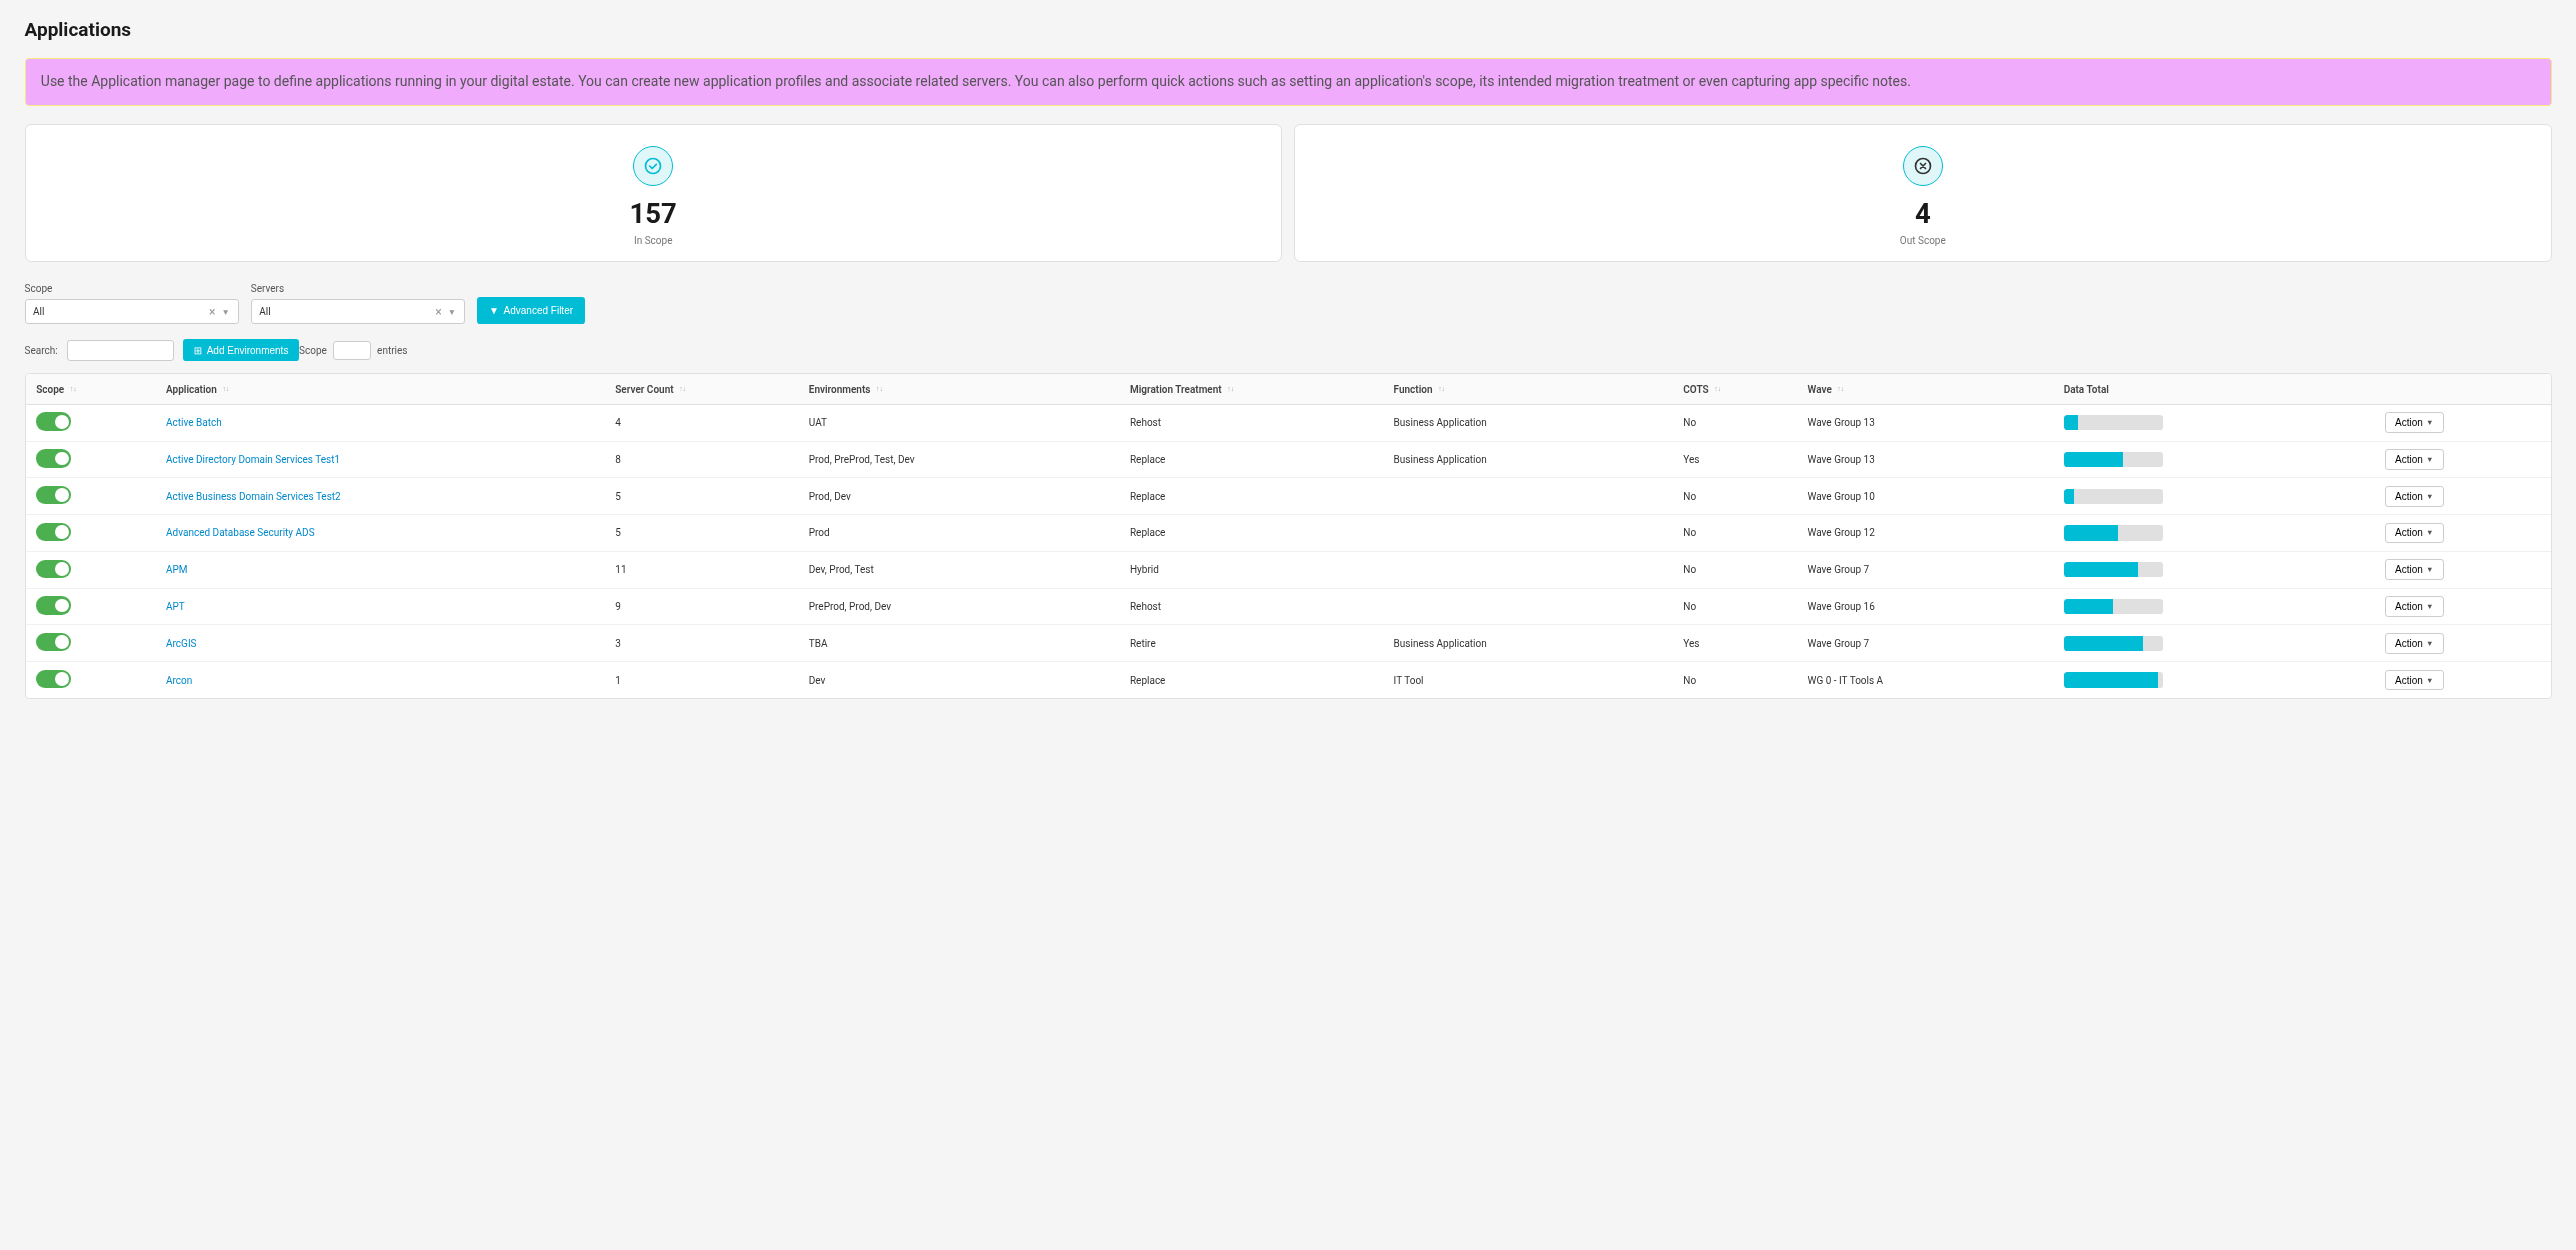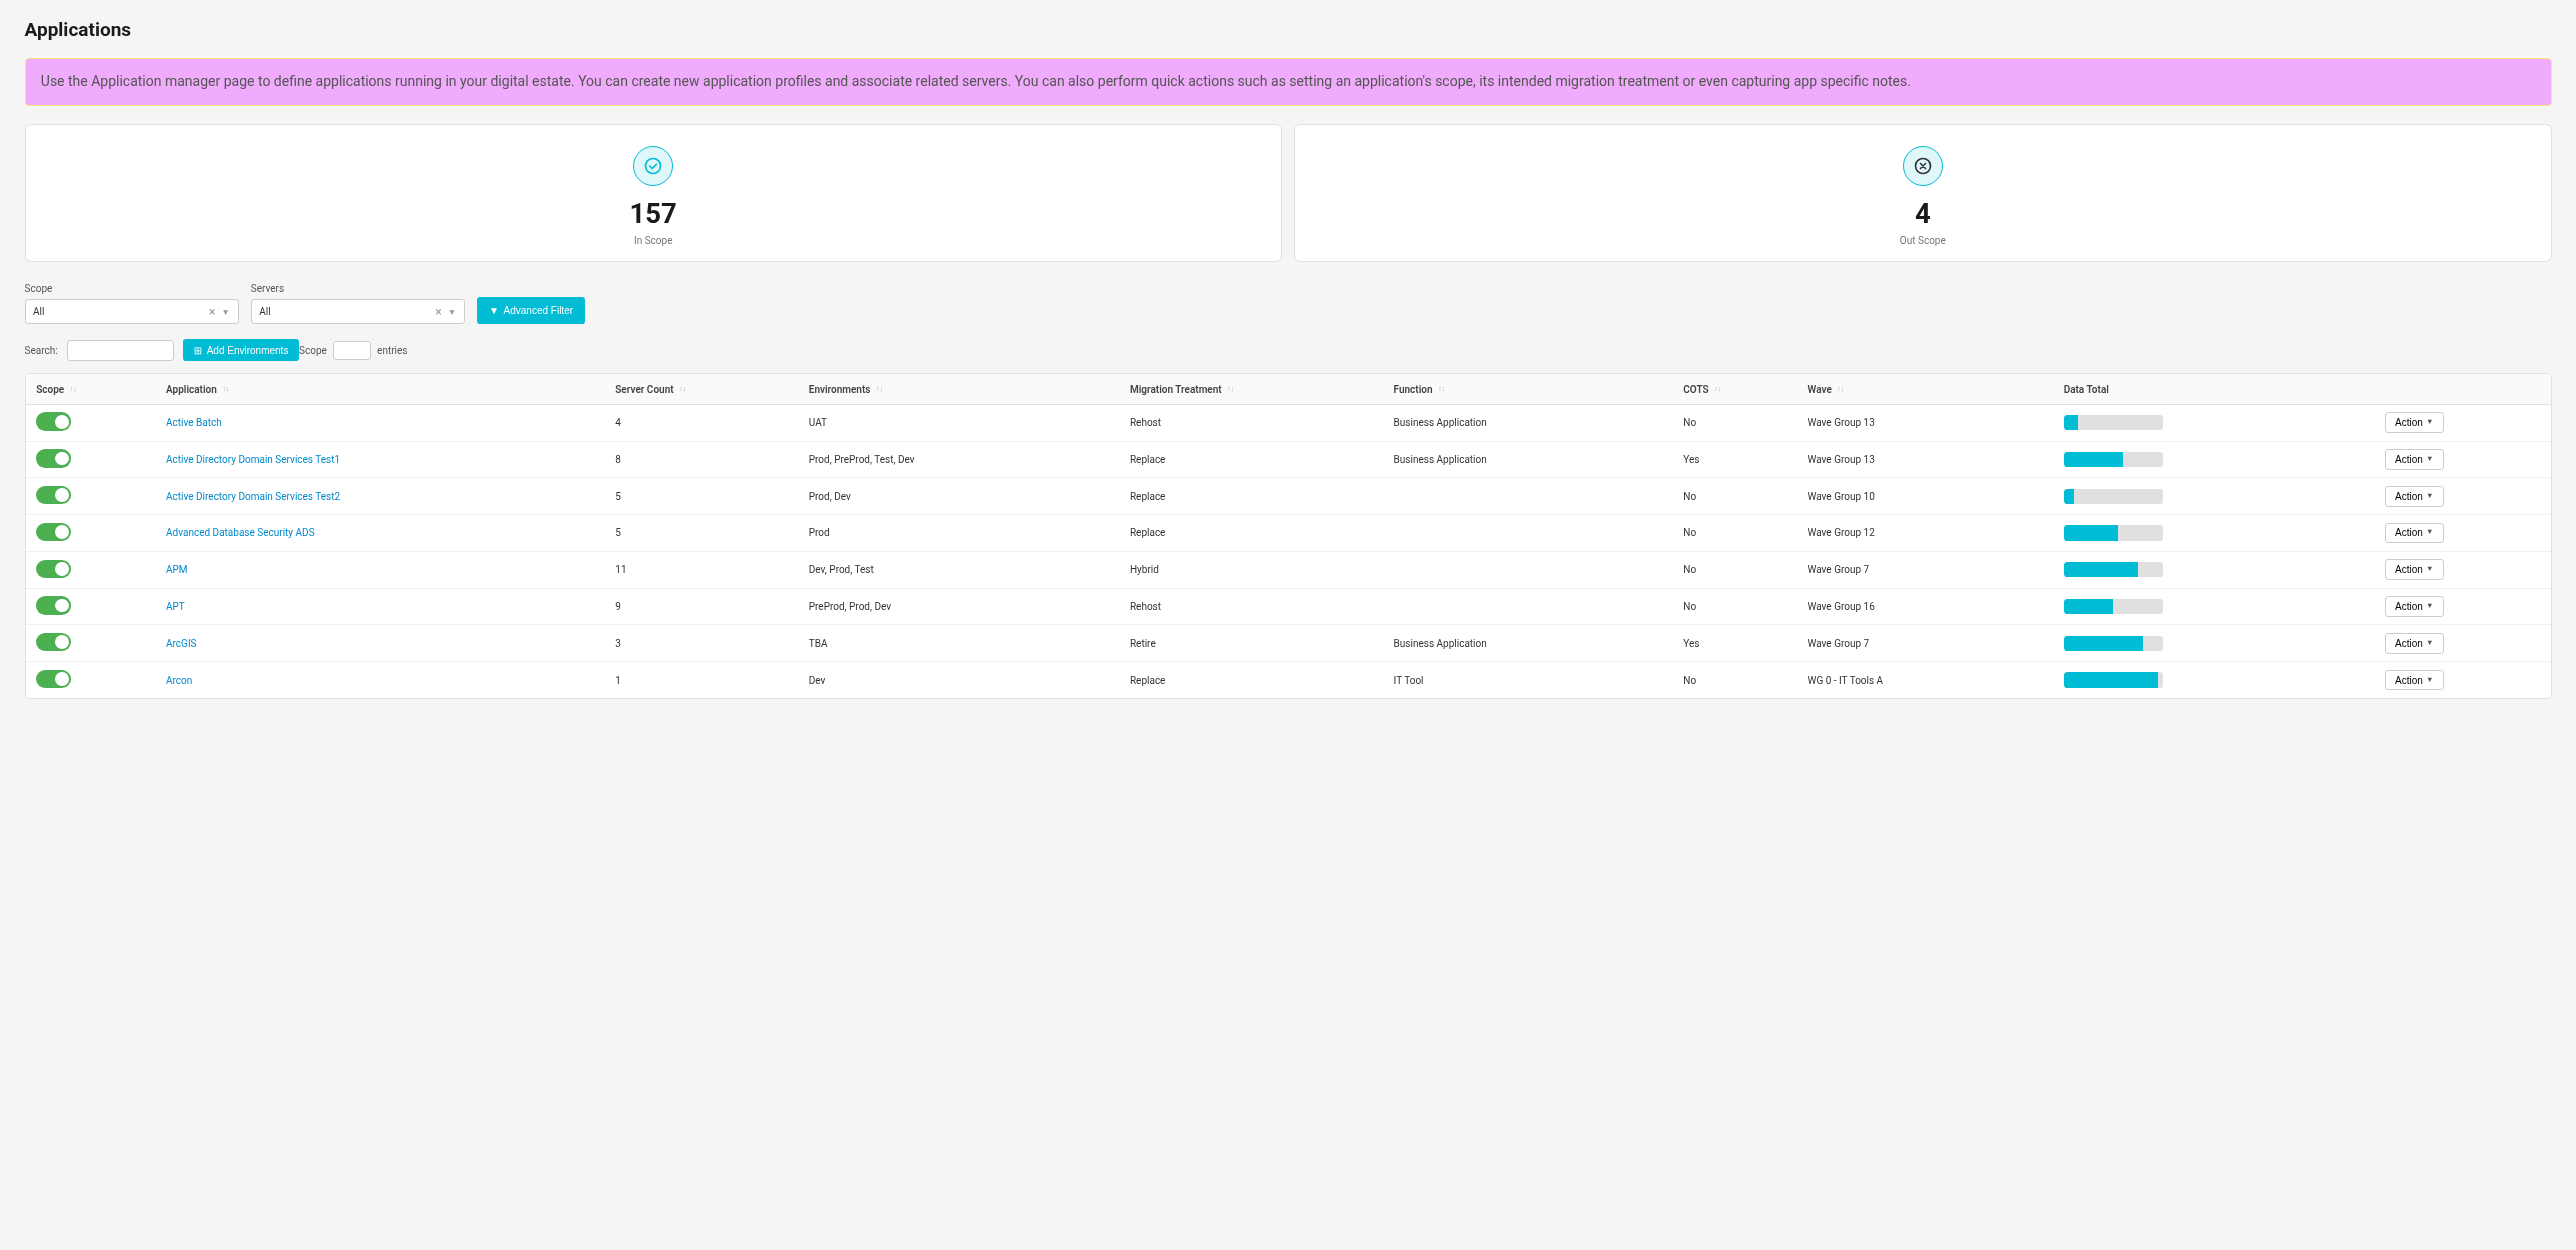--- a/index.html
+++ b/index.html
@@ -33,21 +33,21 @@
     thead { background: #fafafa; border-bottom: 1.5px solid #e0e0e0; }
     th { padding: 9.2px 10.7px; text-align: left; font-size: 10px; font-weight: 600; color: #444; white-space: nowrap; }
     th .sort-icons { display: inline-flex; flex-direction: column; margin-left: 3.1px; font-size: 6.9px; color: #aaa; vertical-align: middle; line-height: 1; }
     td { padding: 7.6px 10.7px; font-size: 10px; color: #333; border-bottom: 0.8px solid #f0f0f0; vertical-align: middle; }
     tr:last-child td { border-bottom: none; }
     .app-link { color: #0088cc; text-decoration: none; cursor: pointer; }
     .toggle { display: inline-flex; align-items: center; width: 35px; height: 18.3px; background: #4caf50; border-radius: 9.2px; position: relative; cursor: pointer; }
     .toggle-knob { position: absolute; left: 2.3px; width: 13.8px; height: 13.8px; background: #fff; border-radius: 50%; }
     .data-health-bar { display: flex; align-items: center; width: 99px; height: 15.3px; background: #e0e0e0; border-radius: 3.1px; overflow: hidden; }
     .data-health-fill { height: 100%; border-radius: 3.1px 0 0 3.1px; }
-    .action-btn { border: 0.8px solid #ccc; border-radius: 3.1px; background: #fff; padding: 3.8px 9.2px; font-size: 10px; cursor: pointer; display: flex; align-items: flex-start; gap: 3.1px; white-space: nowrap; }
+    .action-btn { border: 0.8px solid #ccc; border-radius: 3.1px; background: #fff; padding: 3.8px 9.2px; font-size: 10px; cursor: pointer; display: flex; align-items: center; gap: 3.1px; white-space: nowrap; }
     .action-dropdown-arrow { font-size: 7.6px; color: #555; }
     .col-scope { width: 54px; }
     .col-application { width: 214px; }
     .col-server { width: 84px; }
     .col-env { width: 153px; }
     .col-migration { width: 107px; }
     .col-function { width: 138px; }
     .col-cots { width: 54px; }
     .col-wave { width: 122px; }
     .col-health { width: 153px; }
@@ -213,21 +213,21 @@
               <button class="action-btn">
                 <span>Action</span>
                 <span class="action-dropdown-arrow">▼</span>
               </button>
             </td>
           </tr>
           <tr>
             <td class="col-scope"><div class="toggle" style="background: rgb(76, 175, 80);">
                 <div class="toggle-knob" style="left: auto; right: 2.3px;"></div>
               </div></td>
-            <td class="col-application"><a class="app-link" href="#">Active Directory Domain Services Test2</a></td>
+            <td class="col-application"><a class="app-link" href="#">Active Business Domain Services Test2</a></td>
             <td class="col-server">5</td>
             <td class="col-env">Prod, Dev</td>
             <td class="col-migration">Replace</td>
             <td class="col-function"></td>
             <td class="col-cots">No</td>
             <td class="col-wave">Wave Group 10</td>
             <td class="col-health">
               <div class="data-health-bar">
                 <div class="data-health-fill" style="width: 10%; background: rgb(0, 188, 212);"></div>
               </div>

